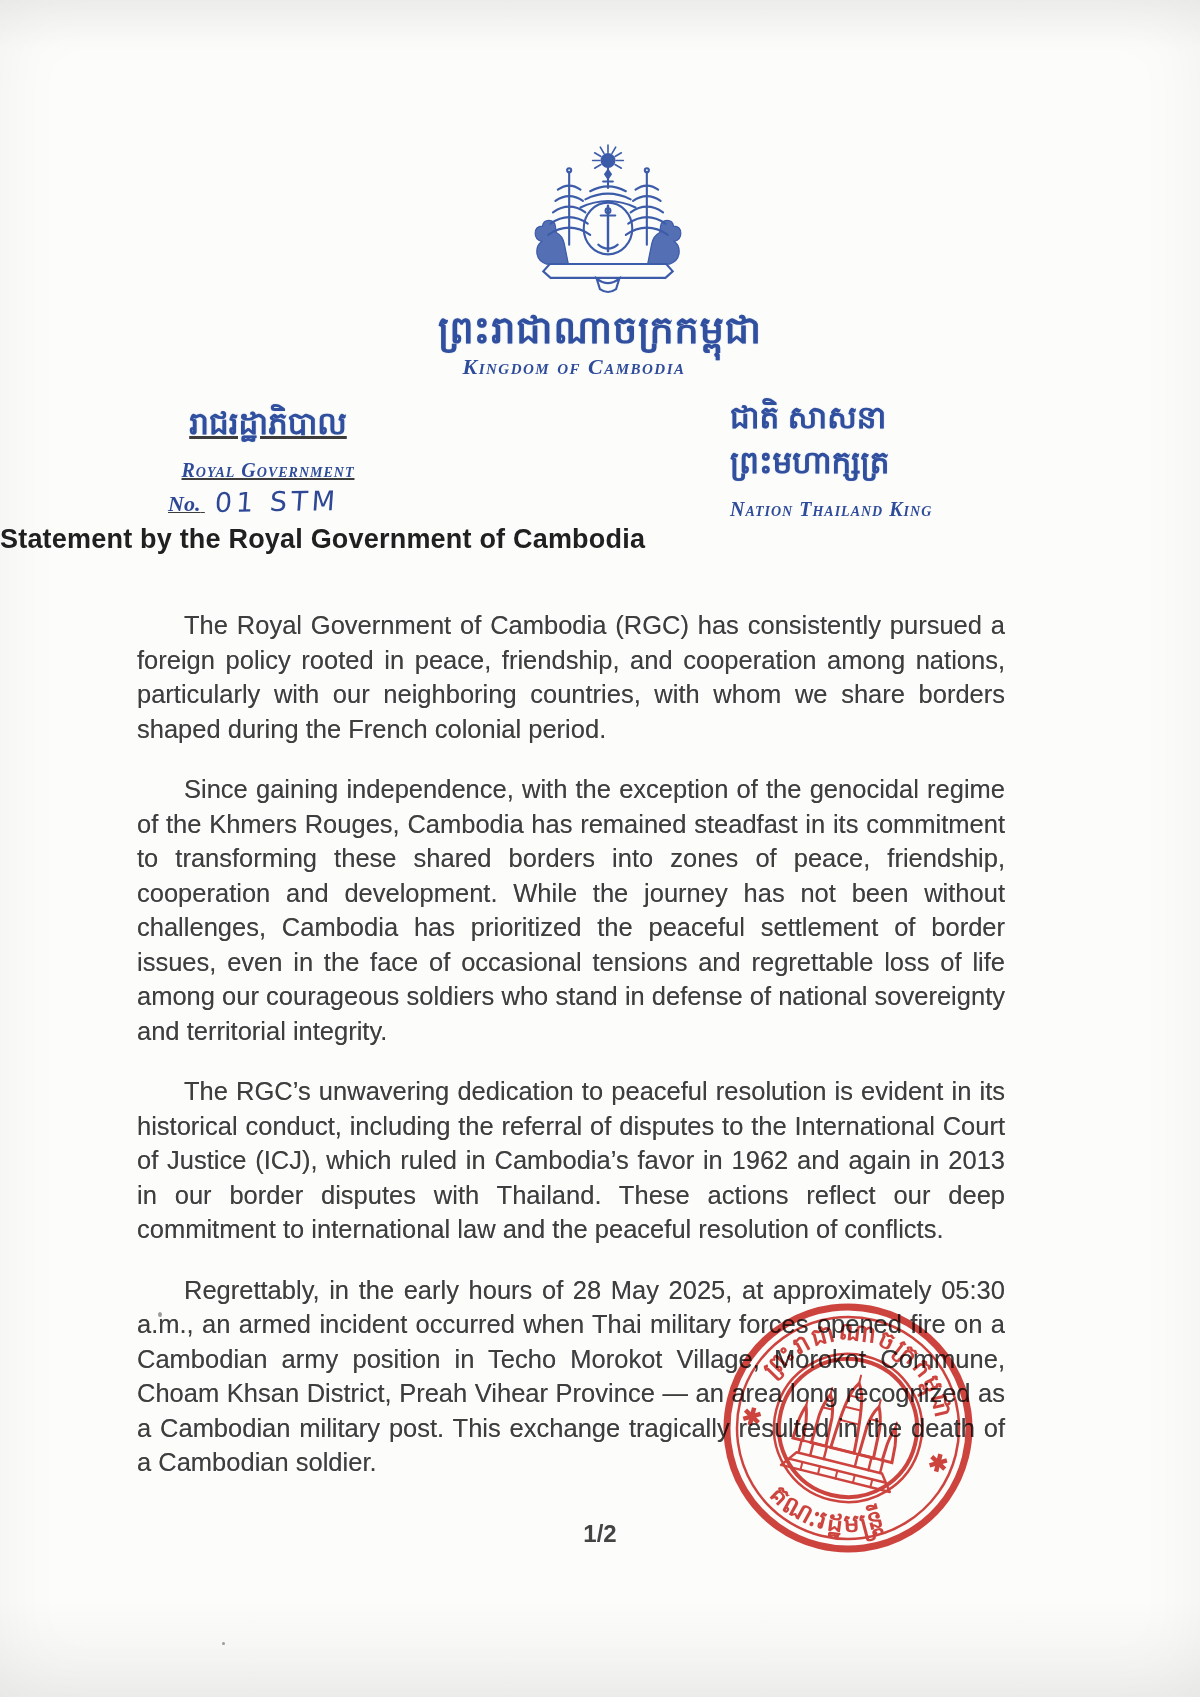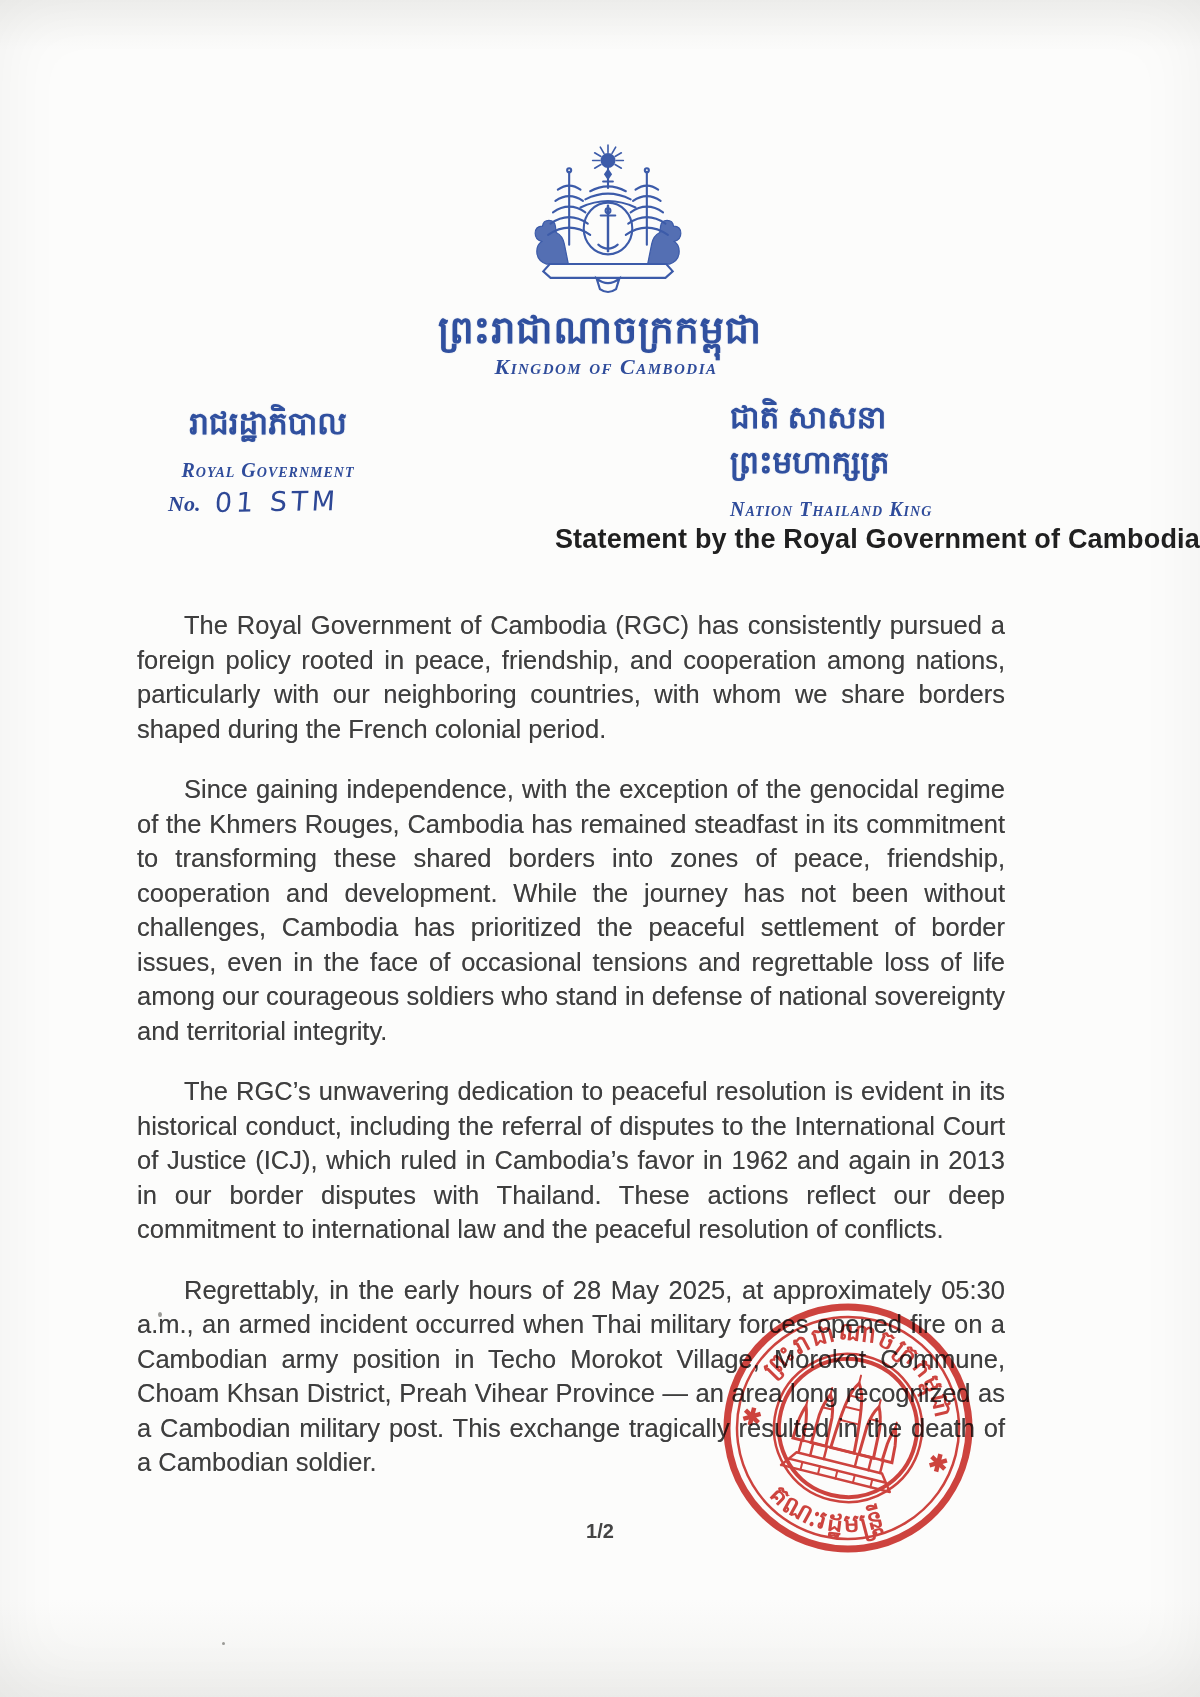--- a/index.html
+++ b/index.html
@@ -14,52 +14,52 @@
   
   .emblem { position:absolute; left:50%; top:136px; transform:translateX(-50%); margin-left:8px; }
   .kingdom-khmer {
     position:absolute; top:306px; left:0; width:1200px; text-align:center;
     font-size:38px; font-weight:bold; color:#30509f; letter-spacing:1px;
     text-shadow:0 0 1px rgba(48,80,159,.5);
   }
   .kingdom-english {
     position:absolute; top:354px; left:0; width:1148px; text-align:center;
     font-family:"Liberation Serif",serif; font-style:italic; font-weight:bold;
-    font-variant:small-caps; font-size:22px; color:#2f4c9b; letter-spacing:1.5px;padding-left:32px;
+    font-variant:small-caps; font-size:22px; color:#2f4c9b; letter-spacing:1.5px;
   }
-  .left-block { position:absolute; left:168px; top:404px; width:200px; text-align:center; }
+  .left-block { position:absolute; left:168px; top:404px; width:200px; text-align:center;text-decoration:underline; }
   .right-block { position:absolute; left:730px; top:398px; width:260px; text-align:left; }
   .khmer-line { font-size:31px; font-weight:bold; color:#30509f; text-shadow:0 0 1px rgba(48,80,159,.5); }
   .eng-line {
     margin-top:10px; font-family:"Liberation Serif",serif; font-style:italic; font-weight:bold;
     font-variant:small-caps; font-size:20px; color:#2f4c9b; letter-spacing:1px;
   }
   .doc-no { margin-top:4px; text-align:left; color:#2e4896; }
   .doc-no .prefix { font-family:"Liberation Serif",serif; font-style:italic; font-weight:bold; font-size:22px;text-align:right; }
   .doc-no .value {
     font-family:"DejaVu Sans",sans-serif; font-size:27px; letter-spacing:4px;
     display:inline-block; transform:skewX(-5deg) rotate(-1deg); margin-left:10px;
   }
   
   .doc-title {
-    position:absolute; top:524px; left:0; width:1200px; text-align:right;
+    position:absolute; top:524px; left:0; width:1200px; text-align:left;
     font-size:27px; font-weight:bold; color:#202020; letter-spacing:.2px;
   }
   .content { position:absolute; left:137px; top:608px; width:868px; }
   .content p {
     margin:0 0 26px 0; font-size:25.5px; line-height:34.5px;
     text-align:justify; text-indent:47px; color:#3e3e3e;
     text-shadow:0 0 .5px rgba(60,60,60,.55);
   }
   
   .stamp { position:absolute; left:718px; top:1298px; mix-blend-mode:multiply; opacity:.93; }
   
   .page-number {
     position:absolute; top:1520px; left:0; width:1200px; text-align:center;
-    font-size:20px; font-weight:bold; color:#444;
+    font-size:24px; font-weight:bold; color:#444;
   }
   .speck { position:absolute; background:#9a9a96; border-radius:50%; }
   .speck.s1 { left:158px; top:1312px; width:4px; height:5px; }
   .speck.s2 { left:222px; top:1642px; width:3px; height:3px; }
 </style>
 </head>
 <body>
 
 <div class="page">
 

